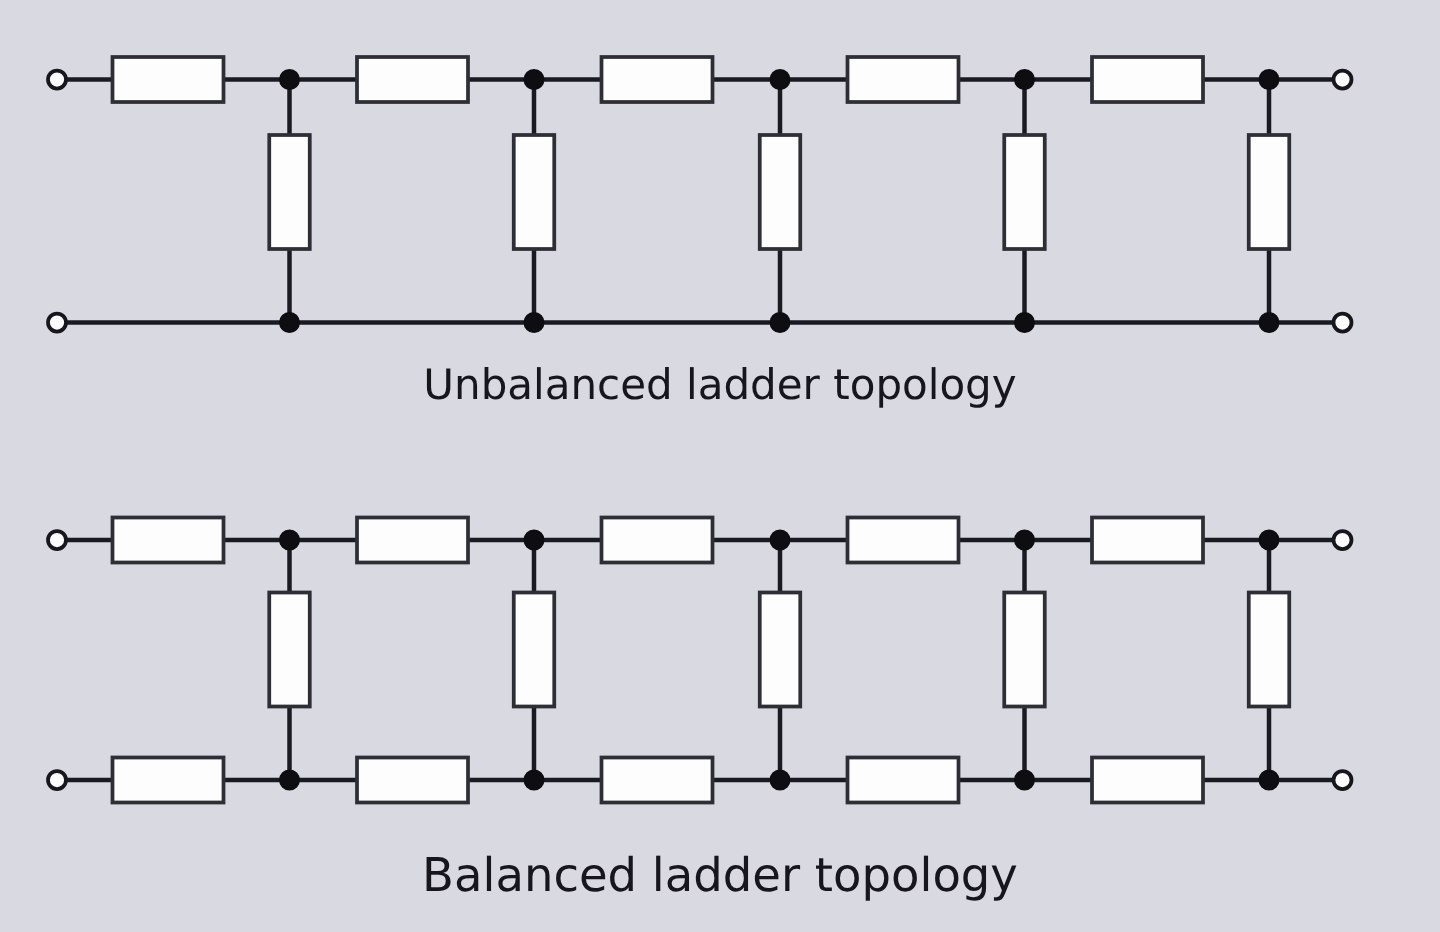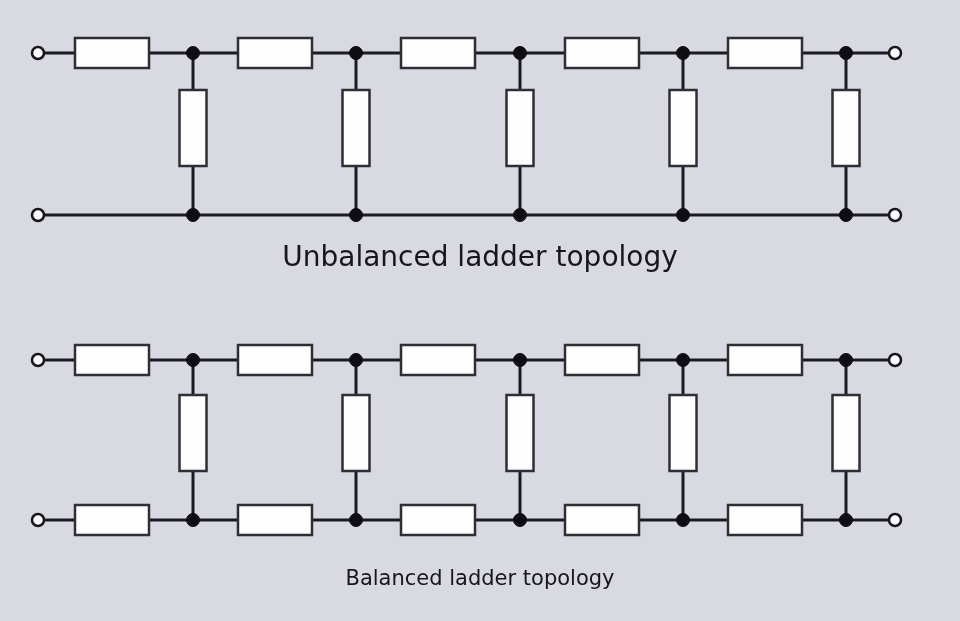--- a/index.html
+++ b/index.html
@@ -54,21 +54,21 @@
     font-family: "DejaVu Sans", "Liberation Sans", sans-serif;
     font-weight: 400;
     white-space: nowrap;
   }
   #caption-unbalanced {
     top: 240px;
     font-size: 28px;
   }
   #caption-balanced {
     top: 566px;
-    font-size: 21px;
+    font-size: 31px;
   }
 </style>
 </head>
 <body>
 
 <div id="root">
   <svg class="diagram" id="svg-unbalanced" width="960" height="621">
       <line x1="38" y1="53" x2="75" y2="53" class="wire"></line>
       <line x1="149" y1="53" x2="193" y2="53" class="wire"></line>
       <line x1="193" y1="53" x2="238" y2="53" class="wire"></line>

